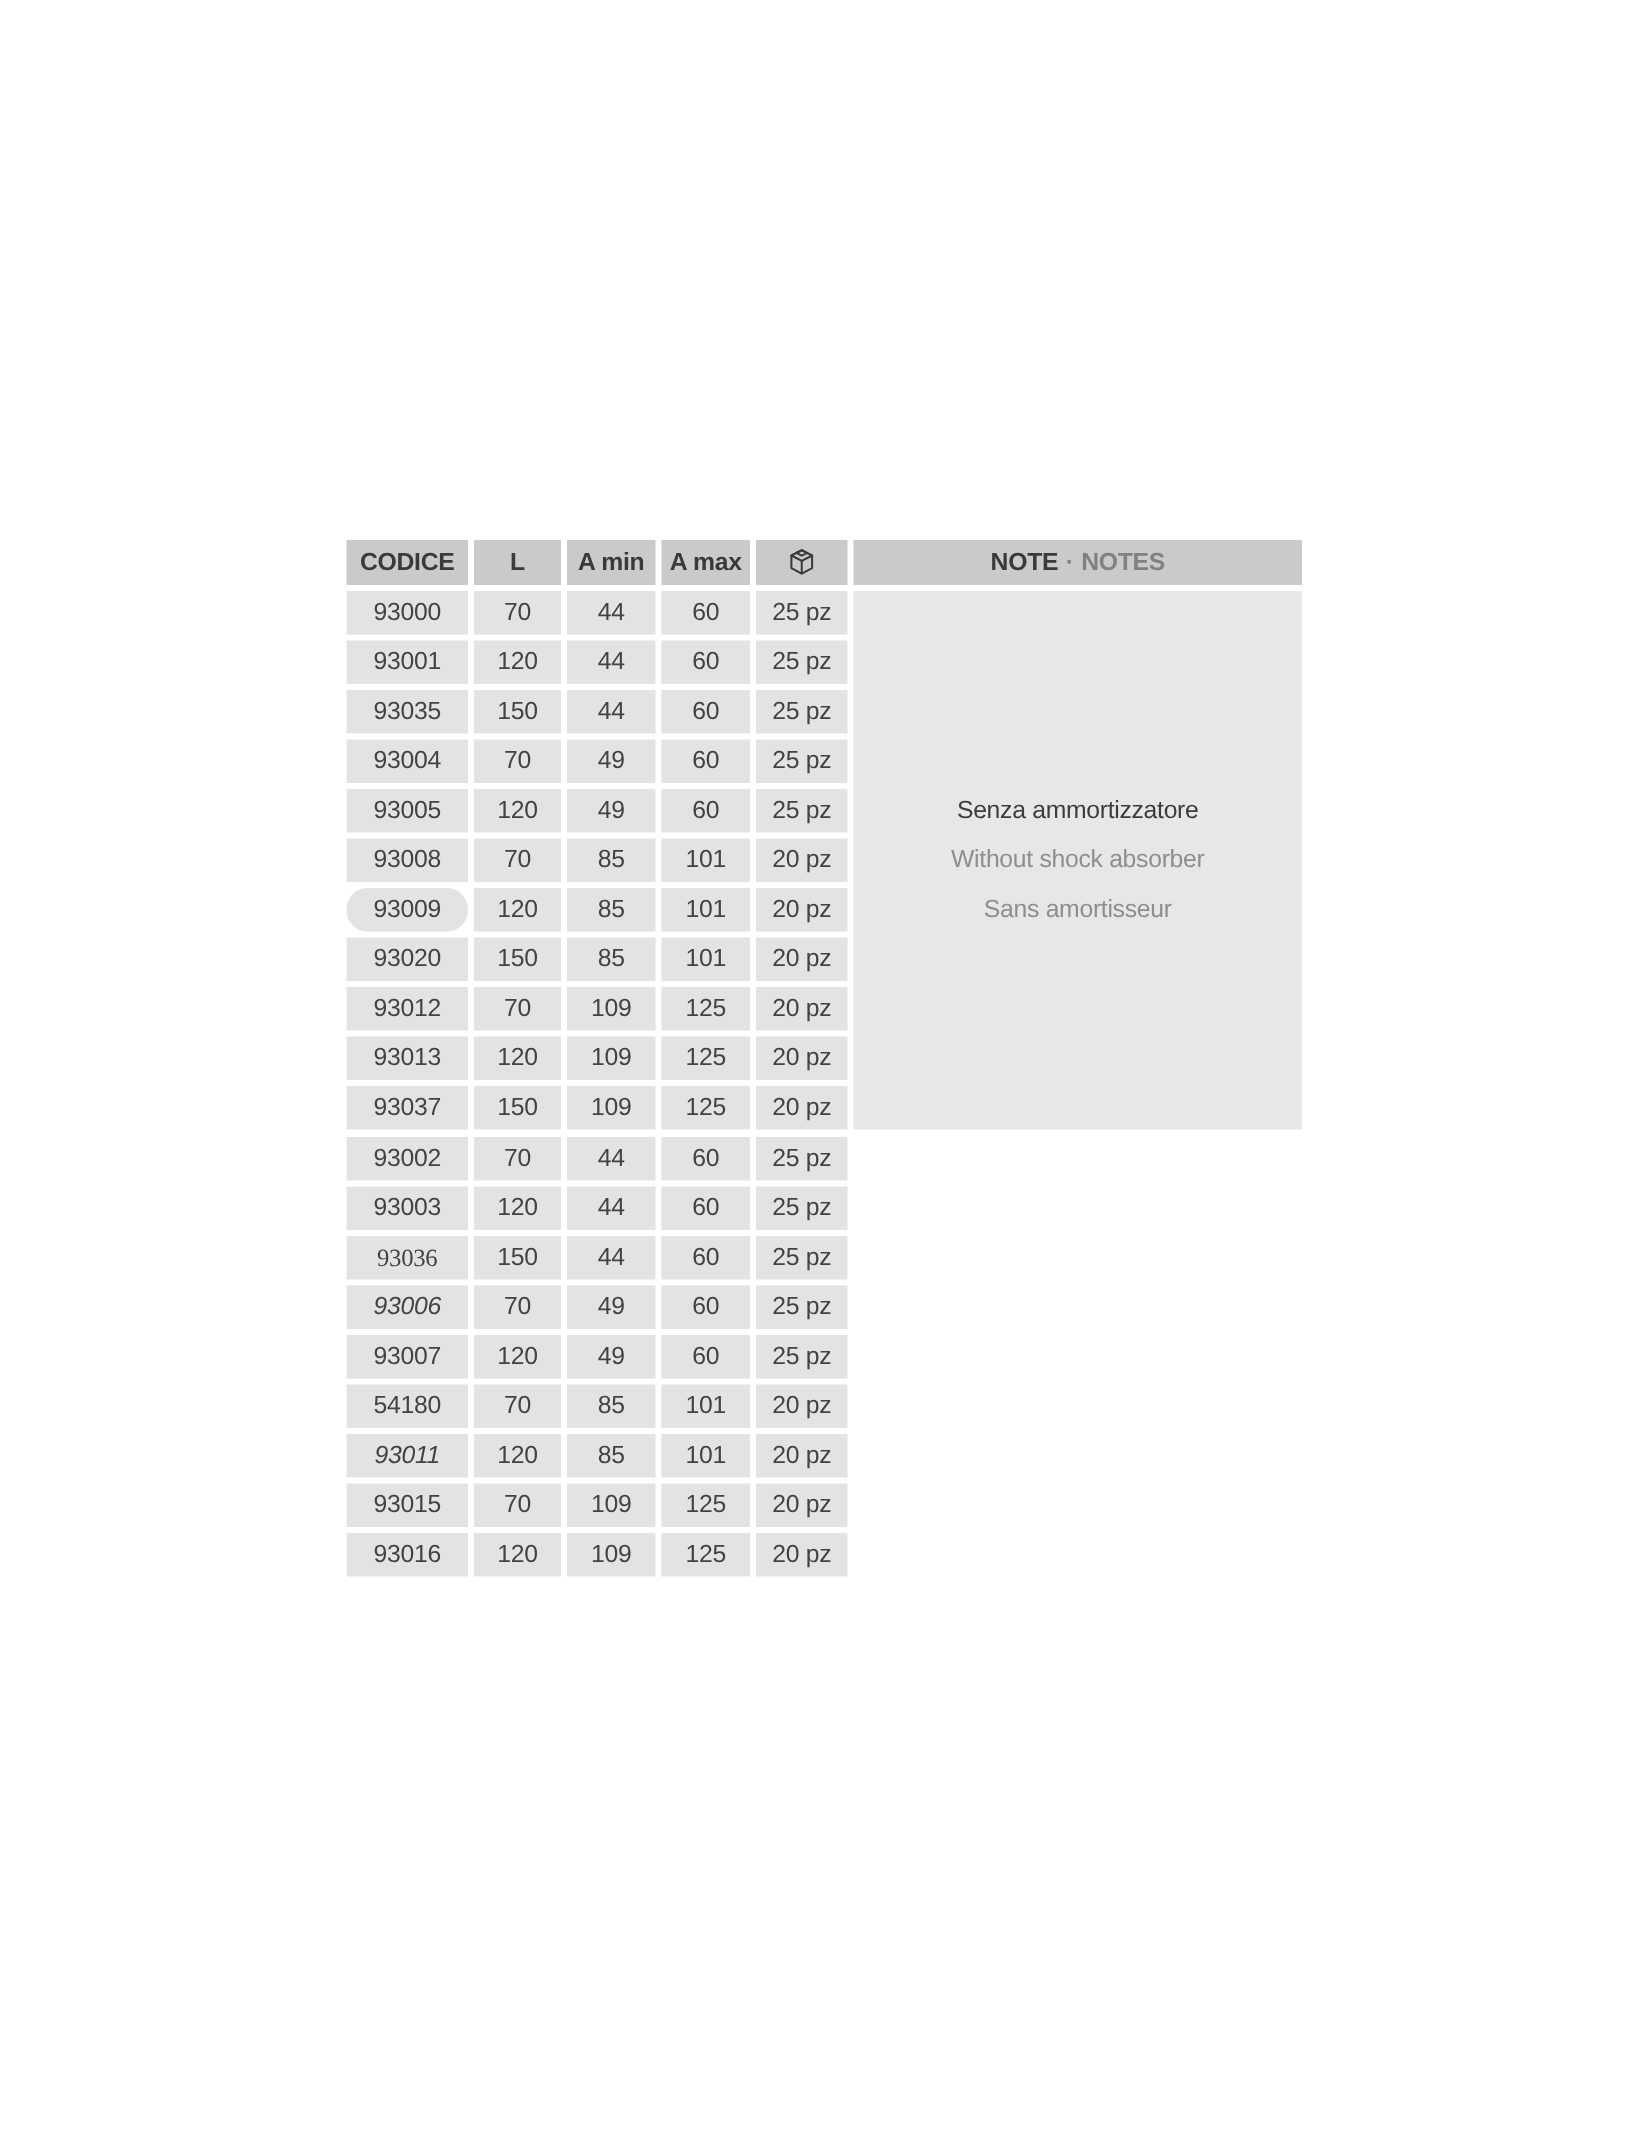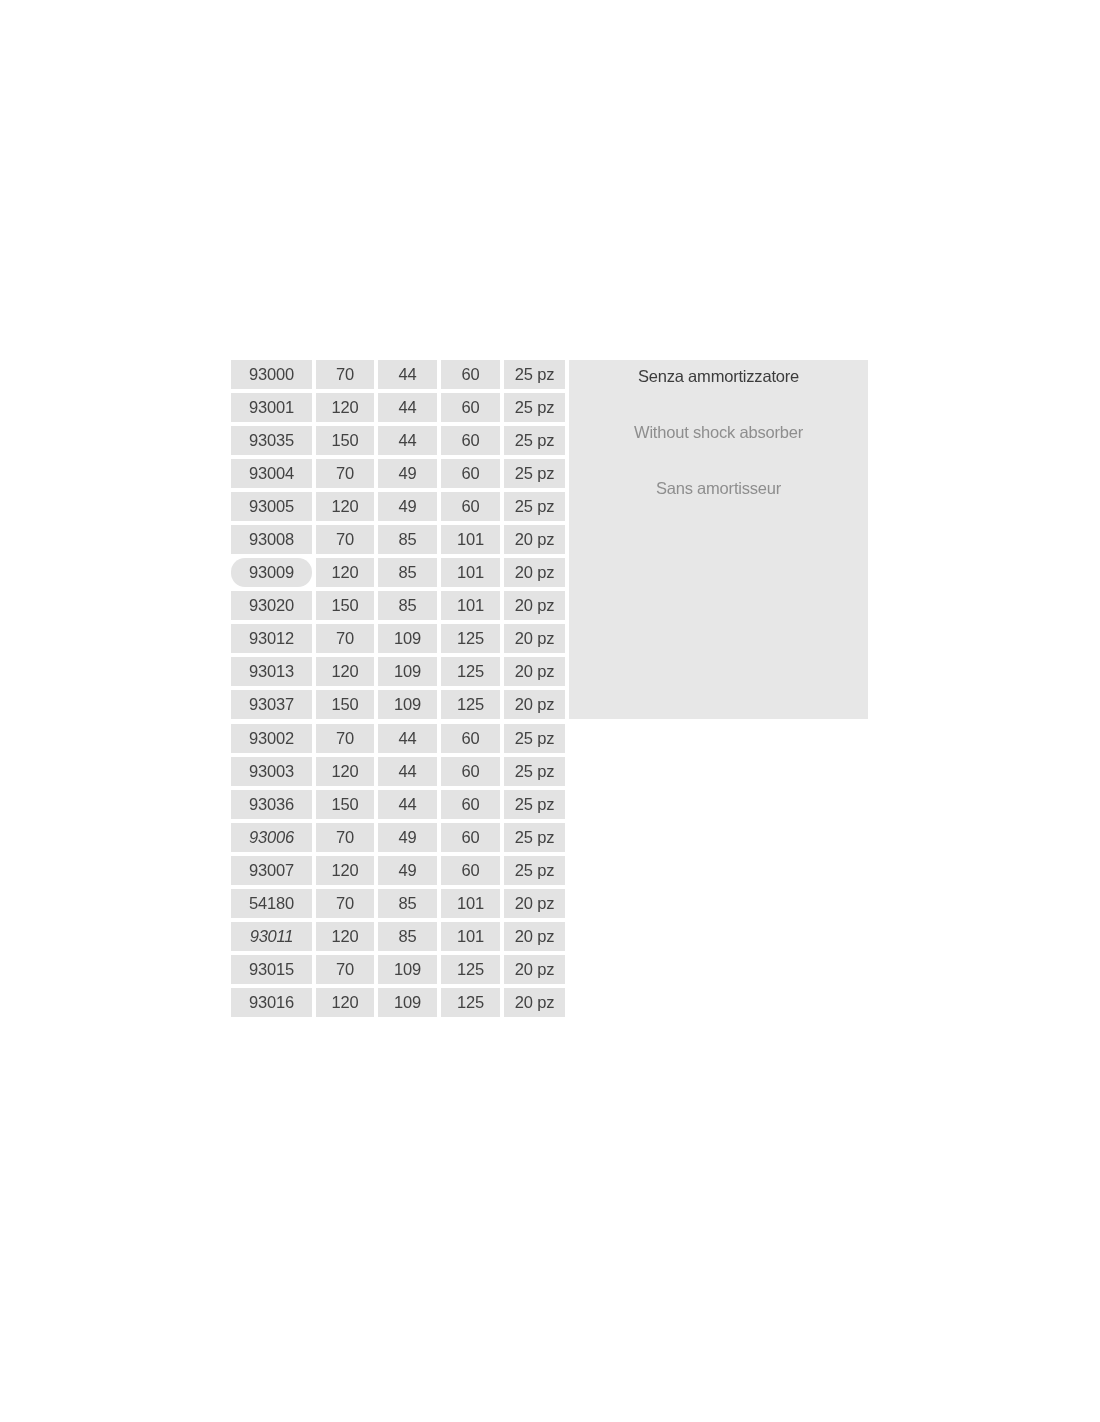--- a/index.html
+++ b/index.html
@@ -57,22 +57,21 @@
     justify-content: center;
     font-size: 16.5px;
     color: #434343;
     letter-spacing: -0.2px;
   }
   .notes-cell {
     background: #e7e7e7;
     display: flex;
     flex-direction: column;
     align-items: center;
-    justify-content: flex-start;
-    gap: 23px;
+    justify-content: center;
   }
   .note-line {
     font-size: 16.5px;
     line-height: 33px;
     text-align: center;
     letter-spacing: -0.2px;
   }
   .note-line.primary { color: #3c3c3c; }
   .note-line.secondary { color: #8e8e8e; }
   .pkg-svg {
@@ -87,20 +86,39 @@
     stroke-linejoin: round;
     stroke-linecap: round;
   }
 </style>
 </head>
 <body>
 
 <div class="page">
   <div class="catalog-table">
 
+    <div class="grid header-row">
+      <div class="header-cell">CODICE</div>
+      <div class="header-cell">L</div>
+      <div class="header-cell">A min</div>
+      <div class="header-cell">A max</div>
+      <div class="header-cell">
+        <svg class="pkg-svg" viewBox="0 0 24 24" xmlns="http://www.w3.org/2000/svg">
+          <path d="M12 2.8 L19.2 6.6 V15.4 L12 19.2 L4.8 15.4 V6.6 Z"></path>
+          <polyline points="4.8,6.6 12,10.4 19.2,6.6"></polyline>
+          <path d="M12 10.4 V19.2"></path>
+          <path d="M8.4 4.7 L12.2 3 L15.6 4.9 L12 6.7 Z"></path>
+        </svg>
+      </div>
+      <div class="header-cell">
+        <span>NOTE</span>
+        <span class="sep">·</span>
+        <span class="muted">NOTES</span>
+      </div>
+    </div>
 
     <div class="grid group">
         <div class="cell" style="grid-area: 1 / 1;">93000</div>
         <div class="cell" style="grid-area: 1 / 2;">70</div>
         <div class="cell" style="grid-area: 1 / 3;">44</div>
         <div class="cell" style="grid-area: 1 / 4;">60</div>
         <div class="cell" style="grid-area: 1 / 5;">25 pz</div>
         <div class="cell" style="grid-area: 2 / 1;">93001</div>
         <div class="cell" style="grid-area: 2 / 2;">120</div>
         <div class="cell" style="grid-area: 2 / 3;">44</div>
@@ -161,21 +179,21 @@
         <div class="cell" style="grid-area: 1 / 1;">93002</div>
         <div class="cell" style="grid-area: 1 / 2;">70</div>
         <div class="cell" style="grid-area: 1 / 3;">44</div>
         <div class="cell" style="grid-area: 1 / 4;">60</div>
         <div class="cell" style="grid-area: 1 / 5;">25 pz</div>
         <div class="cell" style="grid-area: 2 / 1;">93003</div>
         <div class="cell" style="grid-area: 2 / 2;">120</div>
         <div class="cell" style="grid-area: 2 / 3;">44</div>
         <div class="cell" style="grid-area: 2 / 4;">60</div>
         <div class="cell" style="grid-area: 2 / 5;">25 pz</div>
-        <div class="cell" style="grid-area: 3 / 1;">93036</div>
+        <div class="cell" style="grid-area: 3 / 1; font-family: Liberation Serif, serif;">93036</div>
         <div class="cell" style="grid-area: 3 / 2;">150</div>
         <div class="cell" style="grid-area: 3 / 3;">44</div>
         <div class="cell" style="grid-area: 3 / 4;">60</div>
         <div class="cell" style="grid-area: 3 / 5;">25 pz</div>
         <div class="cell" style="grid-area: 4 / 1; font-style: italic;">93006</div>
         <div class="cell" style="grid-area: 4 / 2;">70</div>
         <div class="cell" style="grid-area: 4 / 3;">49</div>
         <div class="cell" style="grid-area: 4 / 4;">60</div>
         <div class="cell" style="grid-area: 4 / 5;">25 pz</div>
         <div class="cell" style="grid-area: 5 / 1;">93007</div>

